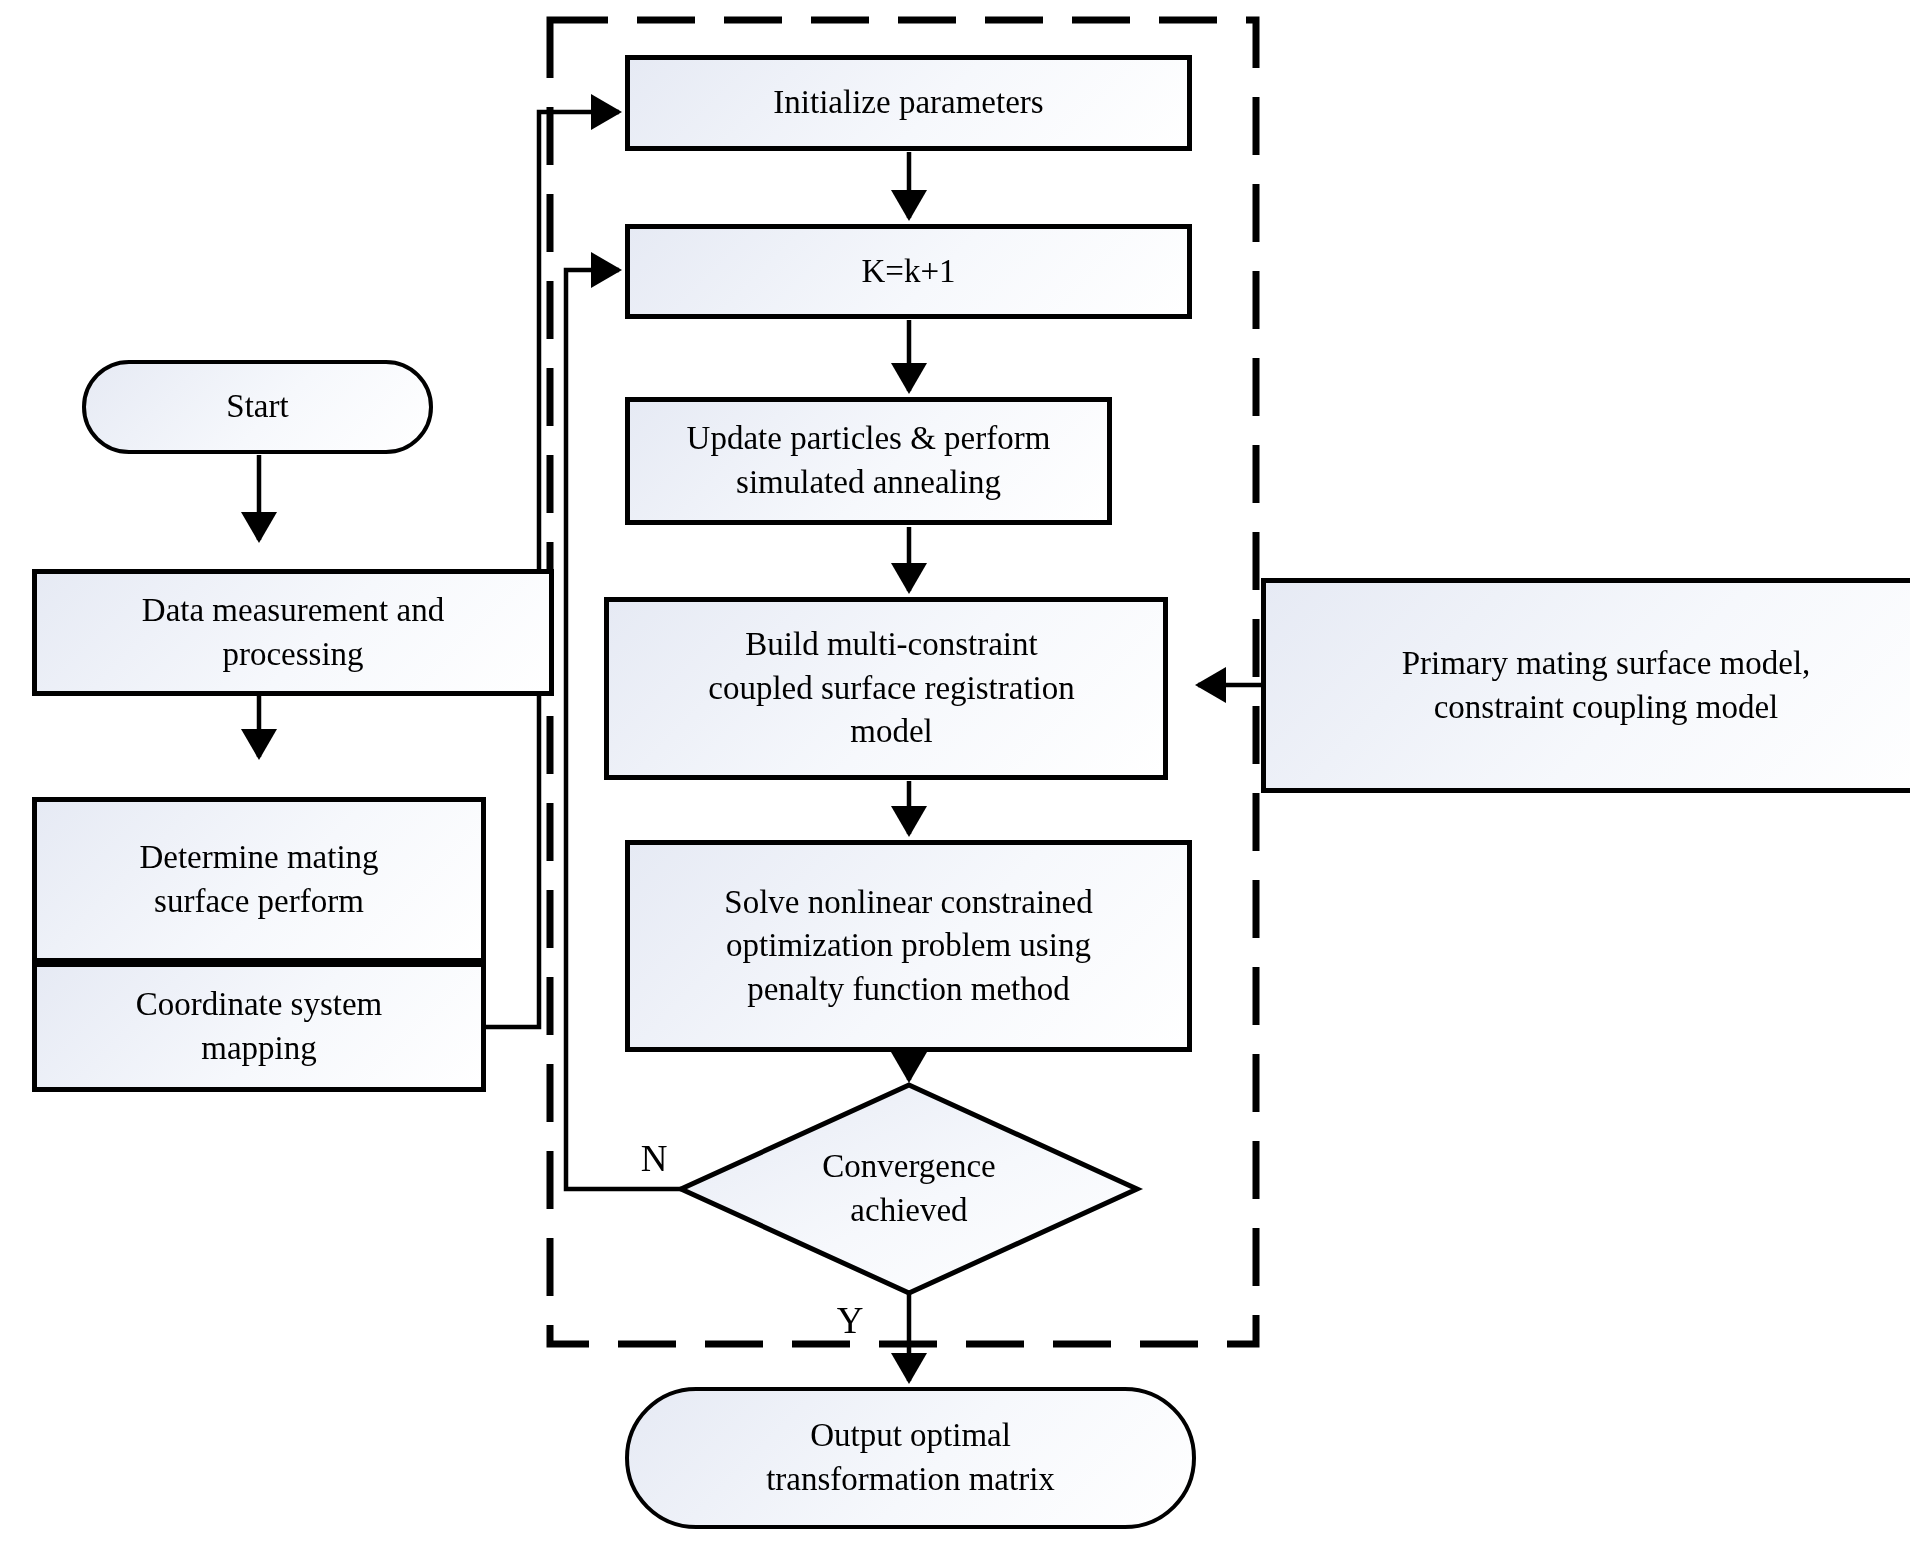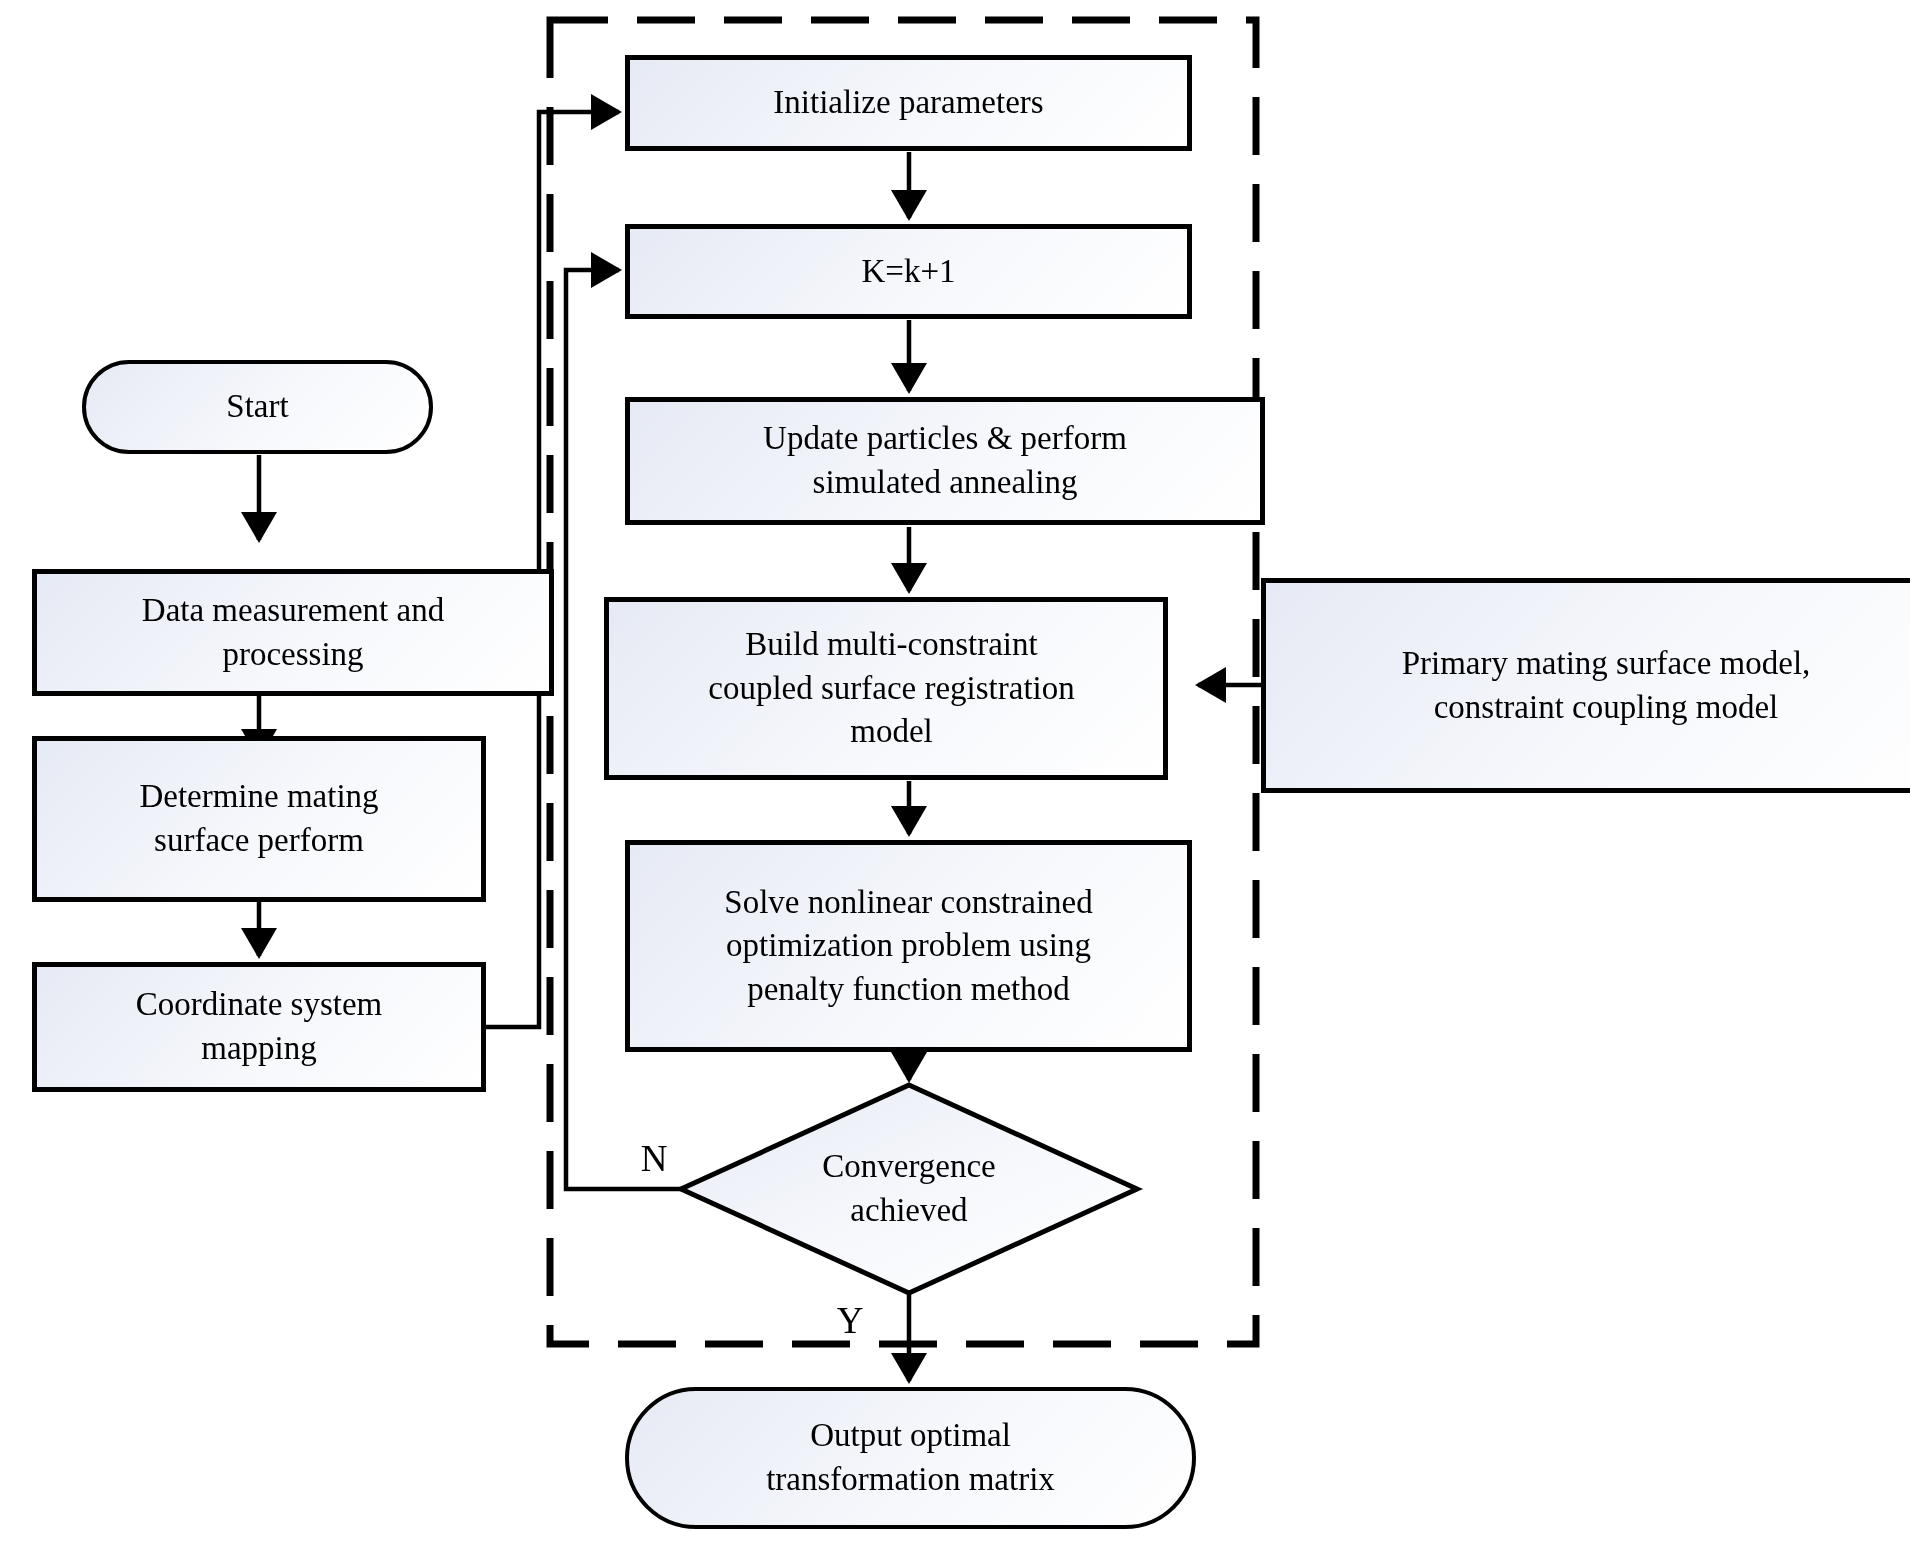--- a/index.html
+++ b/index.html
@@ -67,39 +67,39 @@
 
   <div class="node pill" style="left:82px;top:360px;width:351px;height:94px;">
     <span>Start</span>
   </div>
 
   <div class="node" style="left:32px;top:569px;width:522px;height:127px;">
     <span>Data measurement and</span>
     <span>processing</span>
   </div>
 
-  <div class="node" style="left:32px;top:736px;width:454px;height:166px;">
+  <div class="node" style="left:32px;top:797px;width:454px;height:166px;">
     <span>Determine mating</span>
     <span>surface perform</span>
   </div>
 
   <div class="node" style="left:32px;top:962px;width:454px;height:130px;">
     <span>Coordinate system</span>
     <span>mapping</span>
   </div>
 
   <div class="node" style="left:625px;top:55px;width:567px;height:96px;">
     <span>Initialize parameters</span>
   </div>
 
   <div class="node" style="left:625px;top:224px;width:567px;height:95px;">
     <span>K=k+1</span>
   </div>
 
-  <div class="node" style="left:625px;top:397px;width:640px;height:128px;">
+  <div class="node" style="left:625px;top:397px;width:487px;height:128px;">
     <span>Update particles &amp; perform</span>
     <span>simulated annealing</span>
   </div>
 
   <div class="node" style="left:604px;top:597px;width:564px;height:183px;padding-left:11px;">
     <span>Build multi-constraint</span>
     <span>coupled surface registration</span>
     <span>model</span>
   </div>
 

